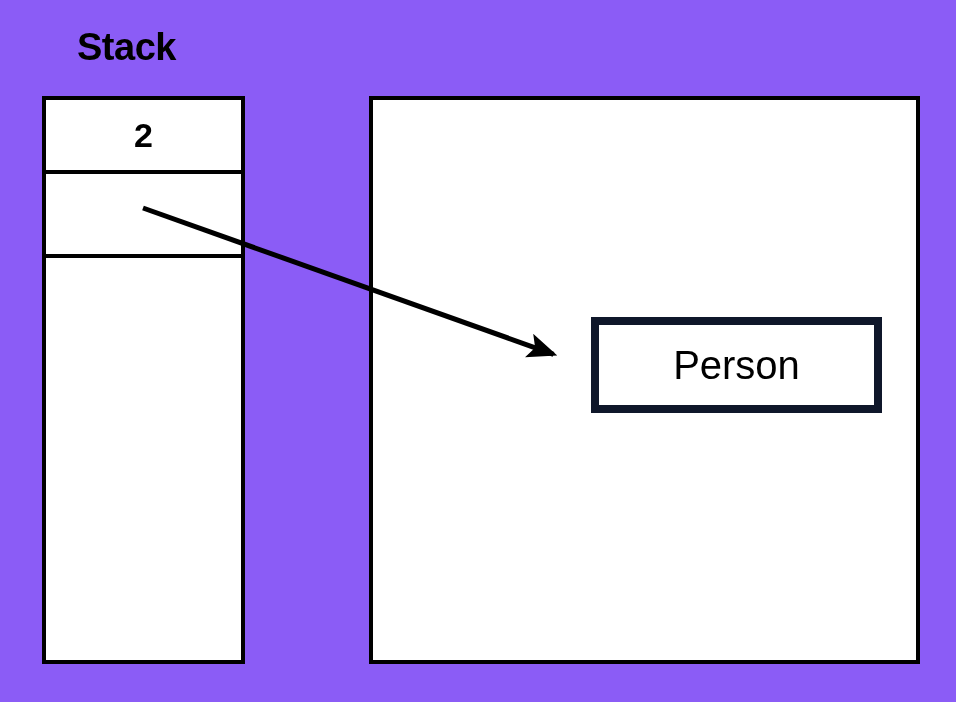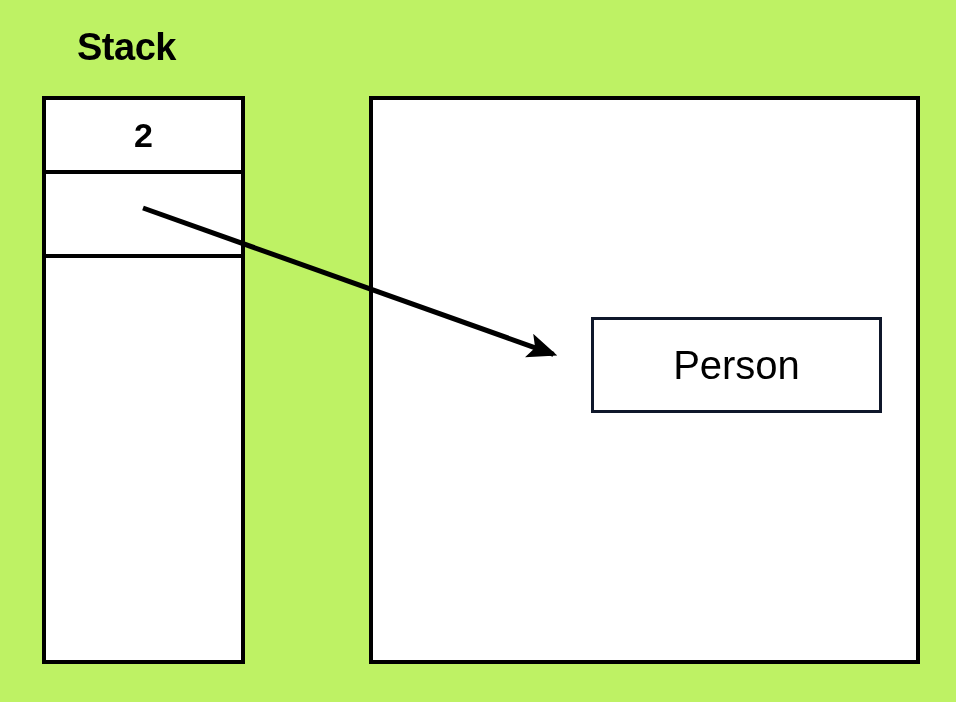--- a/index.html
+++ b/index.html
@@ -9,21 +9,21 @@
   }
   body {
     font-family: "Liberation Sans", sans-serif;
     -webkit-font-smoothing: antialiased;
   }
 
   #canvas {
     position: relative;
     width: 956px;
     height: 702px;
-    background: #bef264;
+    background: #8b5cf6;
     overflow: hidden;
   }
 
   
   .region-label {
     position: absolute;
     font-family: "Liberation Sans", sans-serif;
     font-weight: bold;
     font-size: 38px;
     line-height: 1;
@@ -87,21 +87,21 @@
   }
 
   
   #heap-object-person {
     position: absolute;
     left: 591px;
     top: 317px;
     width: 291px;
     height: 96px;
     box-sizing: border-box;
-    border: 3px solid #0f172a;
+    border: 8px solid #0f172a;
     background: #ffffff;
     display: flex;
     align-items: center;
     justify-content: center;
   }
   #heap-object-person .obj-label {
     font-family: "Liberation Sans", sans-serif;
     font-weight: normal;
     font-size: 40px;
     color: #000000;

